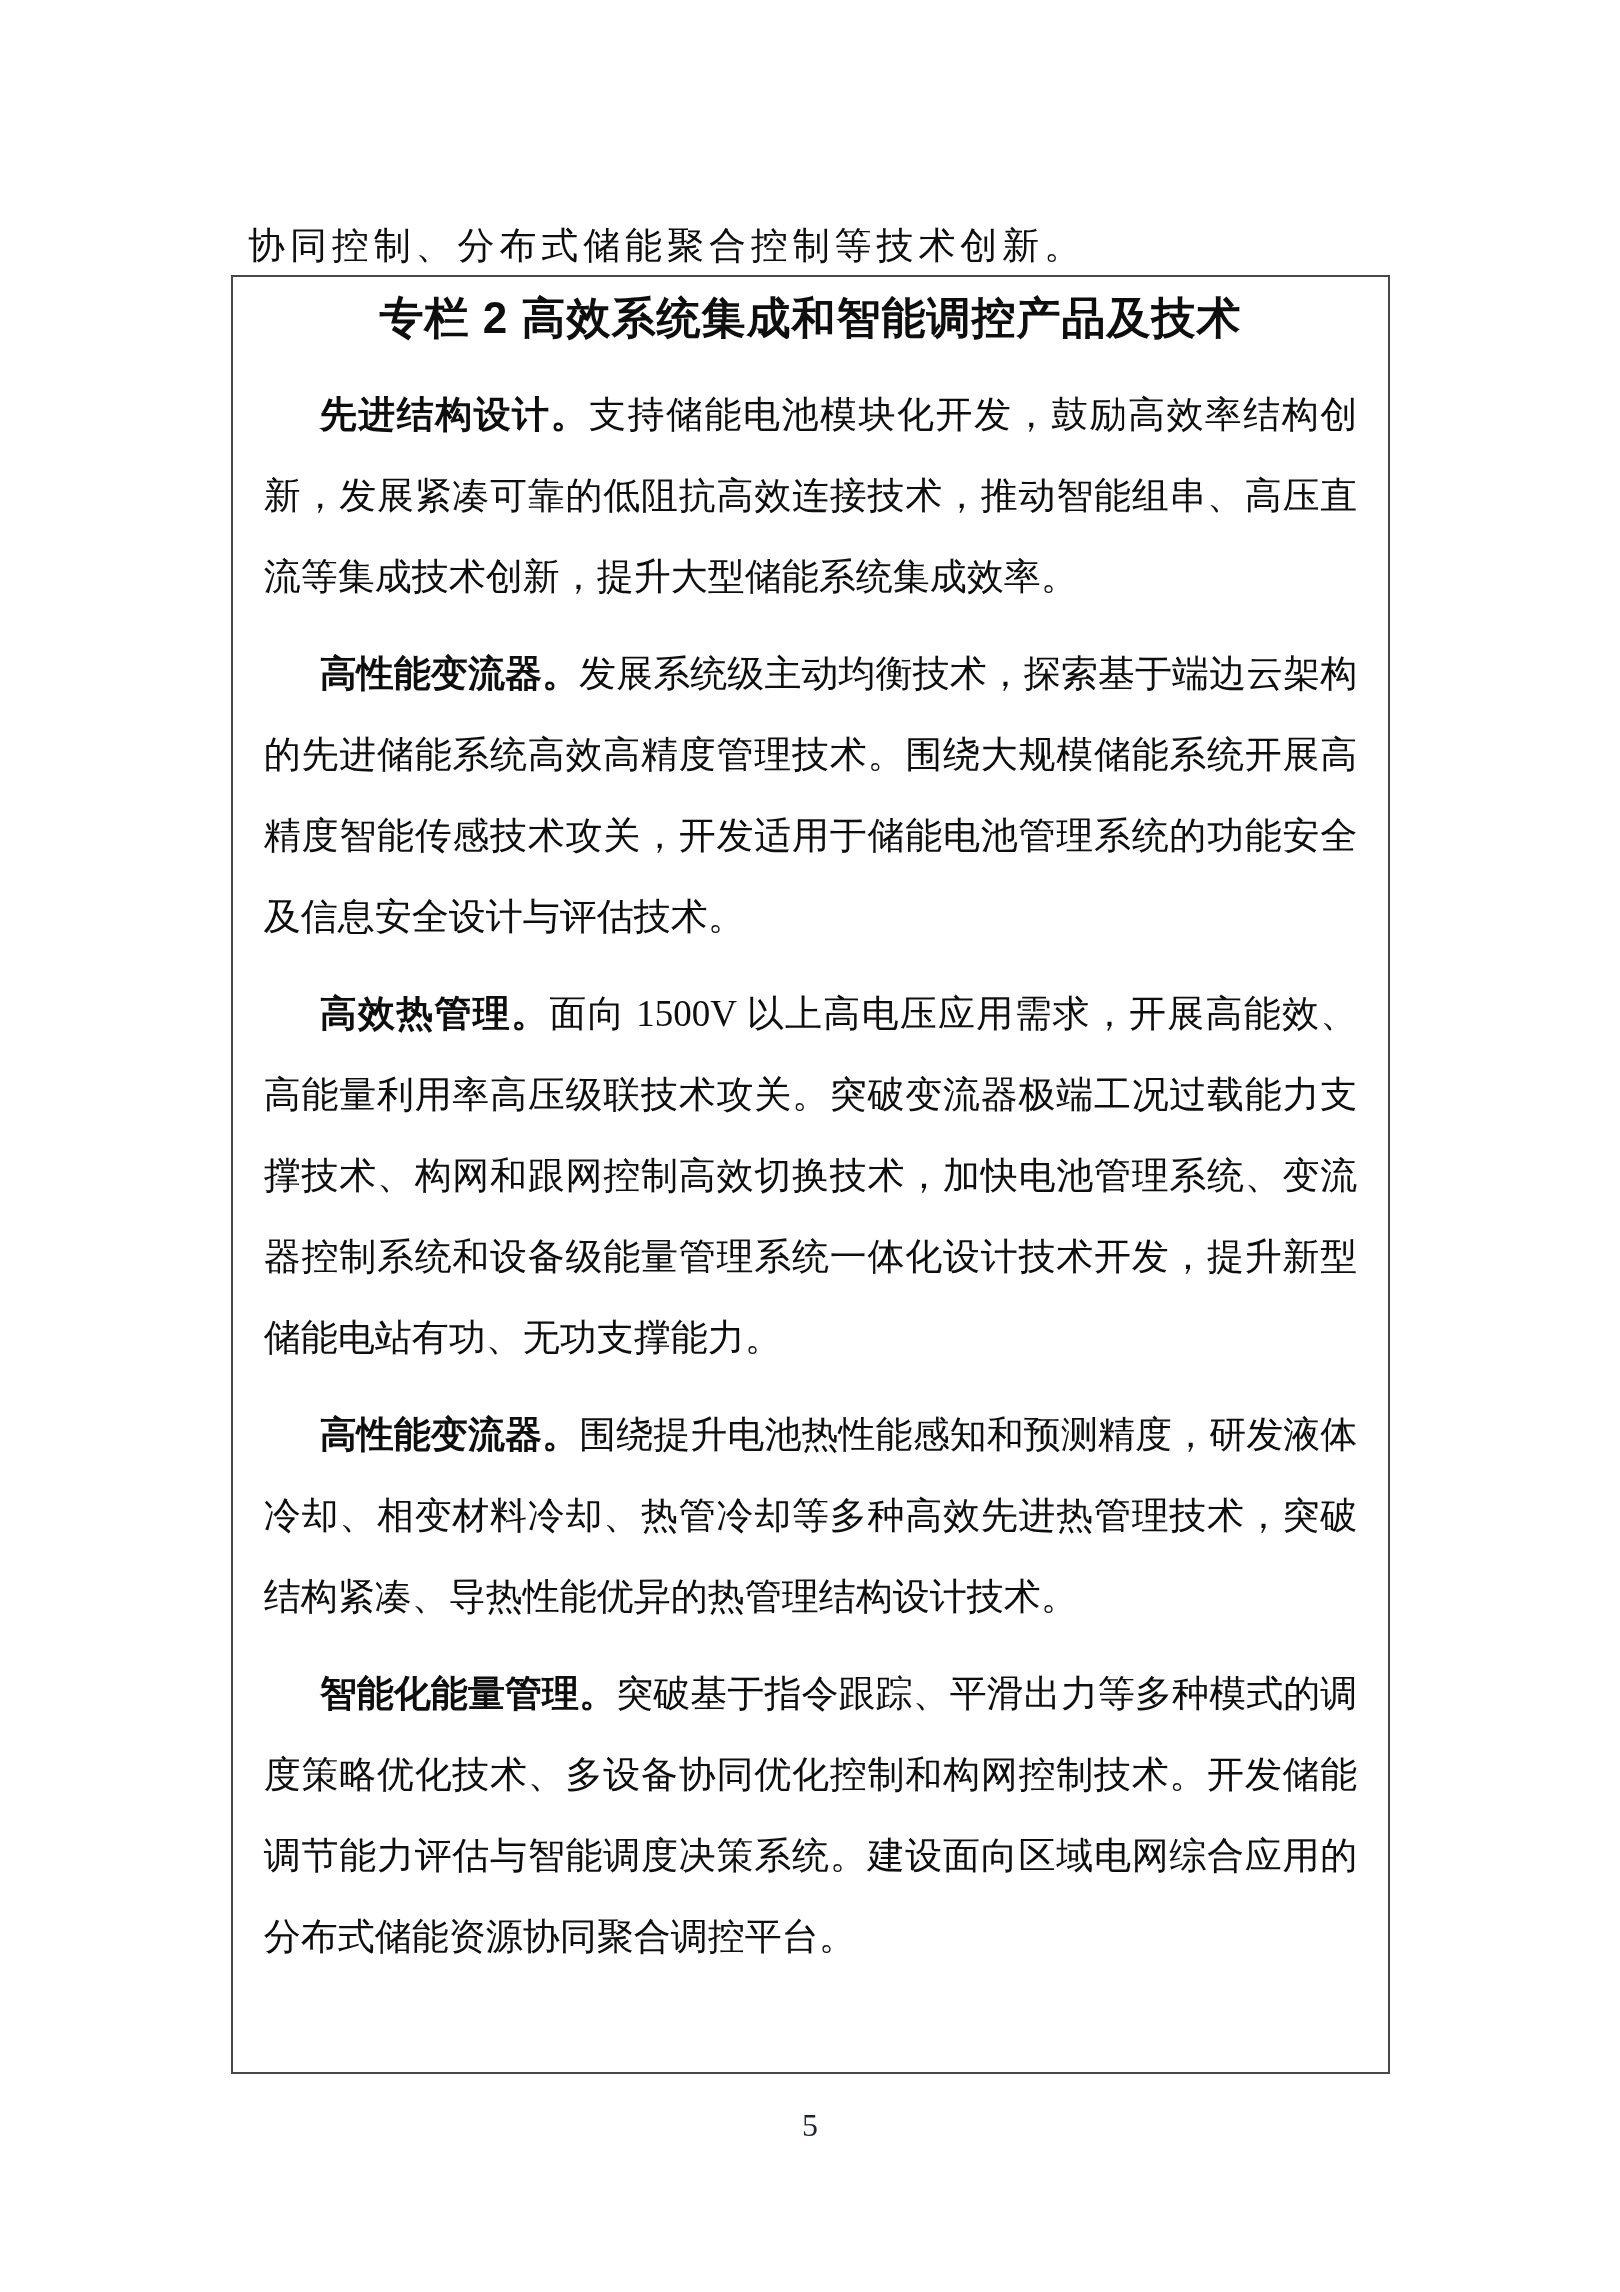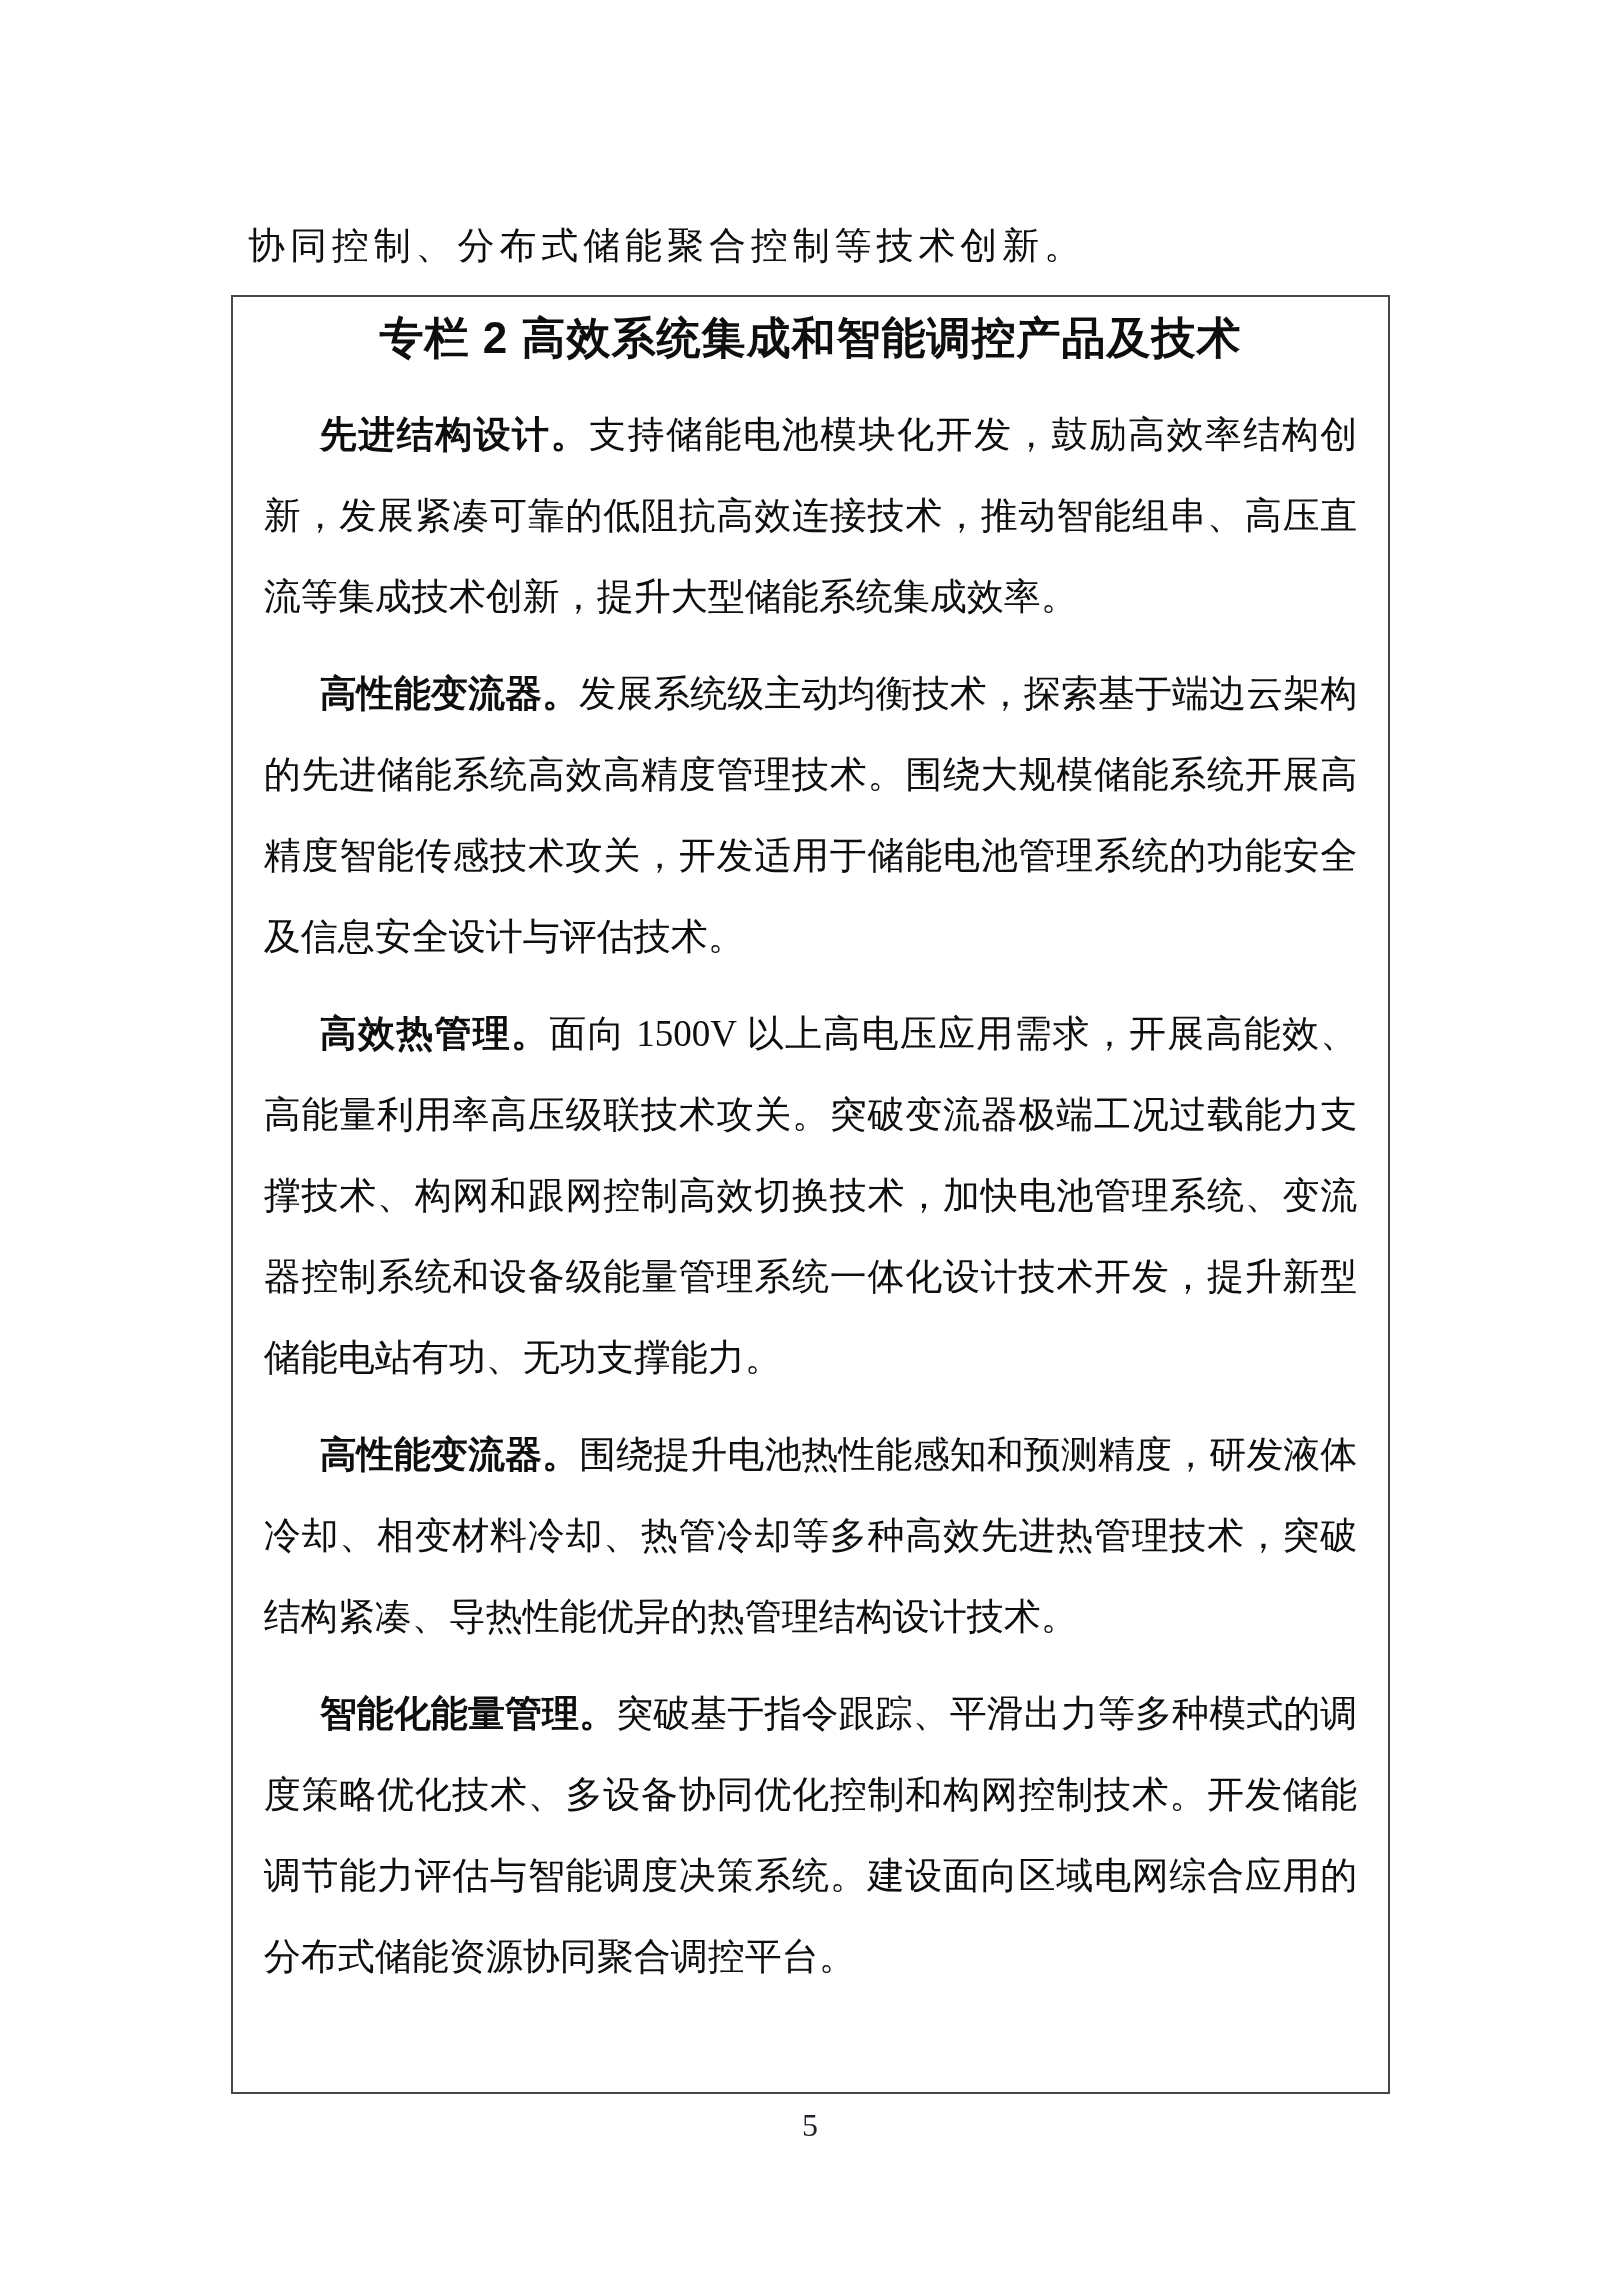--- a/index.html
+++ b/index.html
@@ -15,21 +15,21 @@
     position:absolute;
     left:248px;top:217px;
     margin:0;
     font-size:37px;
     line-height:57px;
     letter-spacing:4.9px;
     white-space:nowrap;
   }
   .column-box{
     position:absolute;
-    left:231px;top:295px;
+    left:231px;top:275px;
     width:1159px;height:1799px;
     box-sizing:border-box;
     border:2.9px solid #474747;
     padding:0 14.7px;
     background:#ffffff;
     overflow:hidden;
   }
   .box-title{
     font-family:"Liberation Sans","DejaVu Sans",sans-serif;
     font-size:44px;

